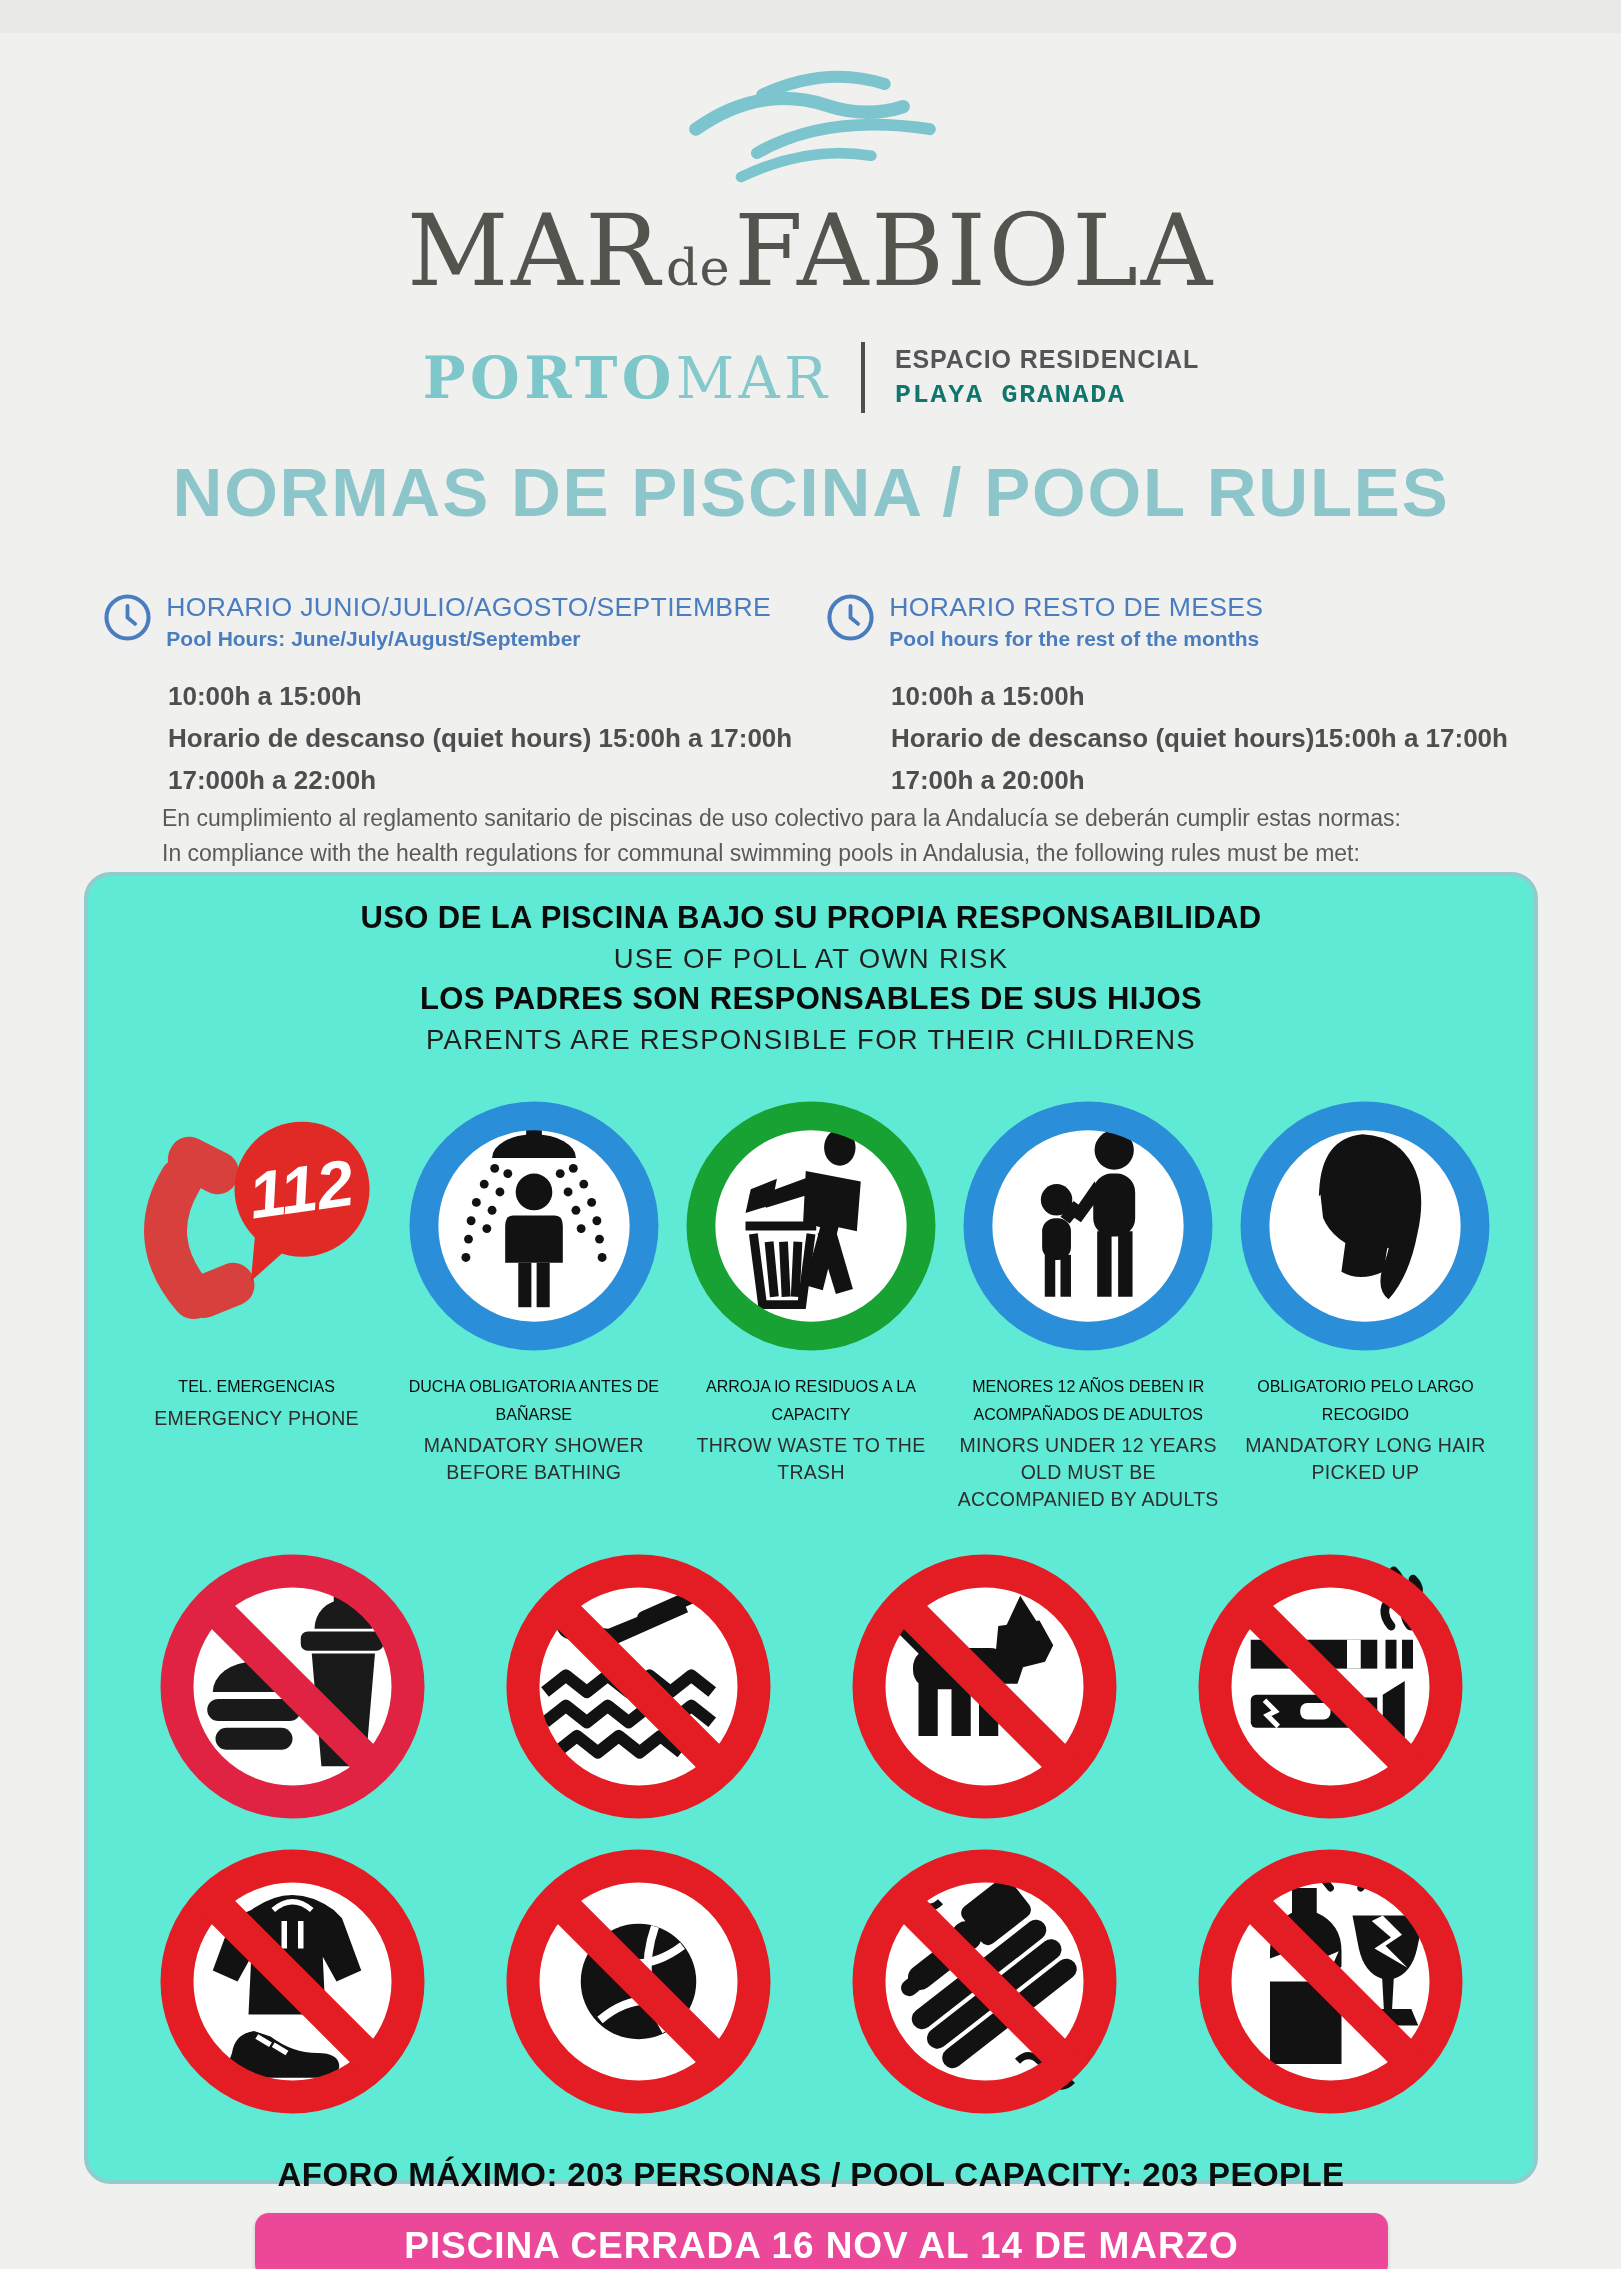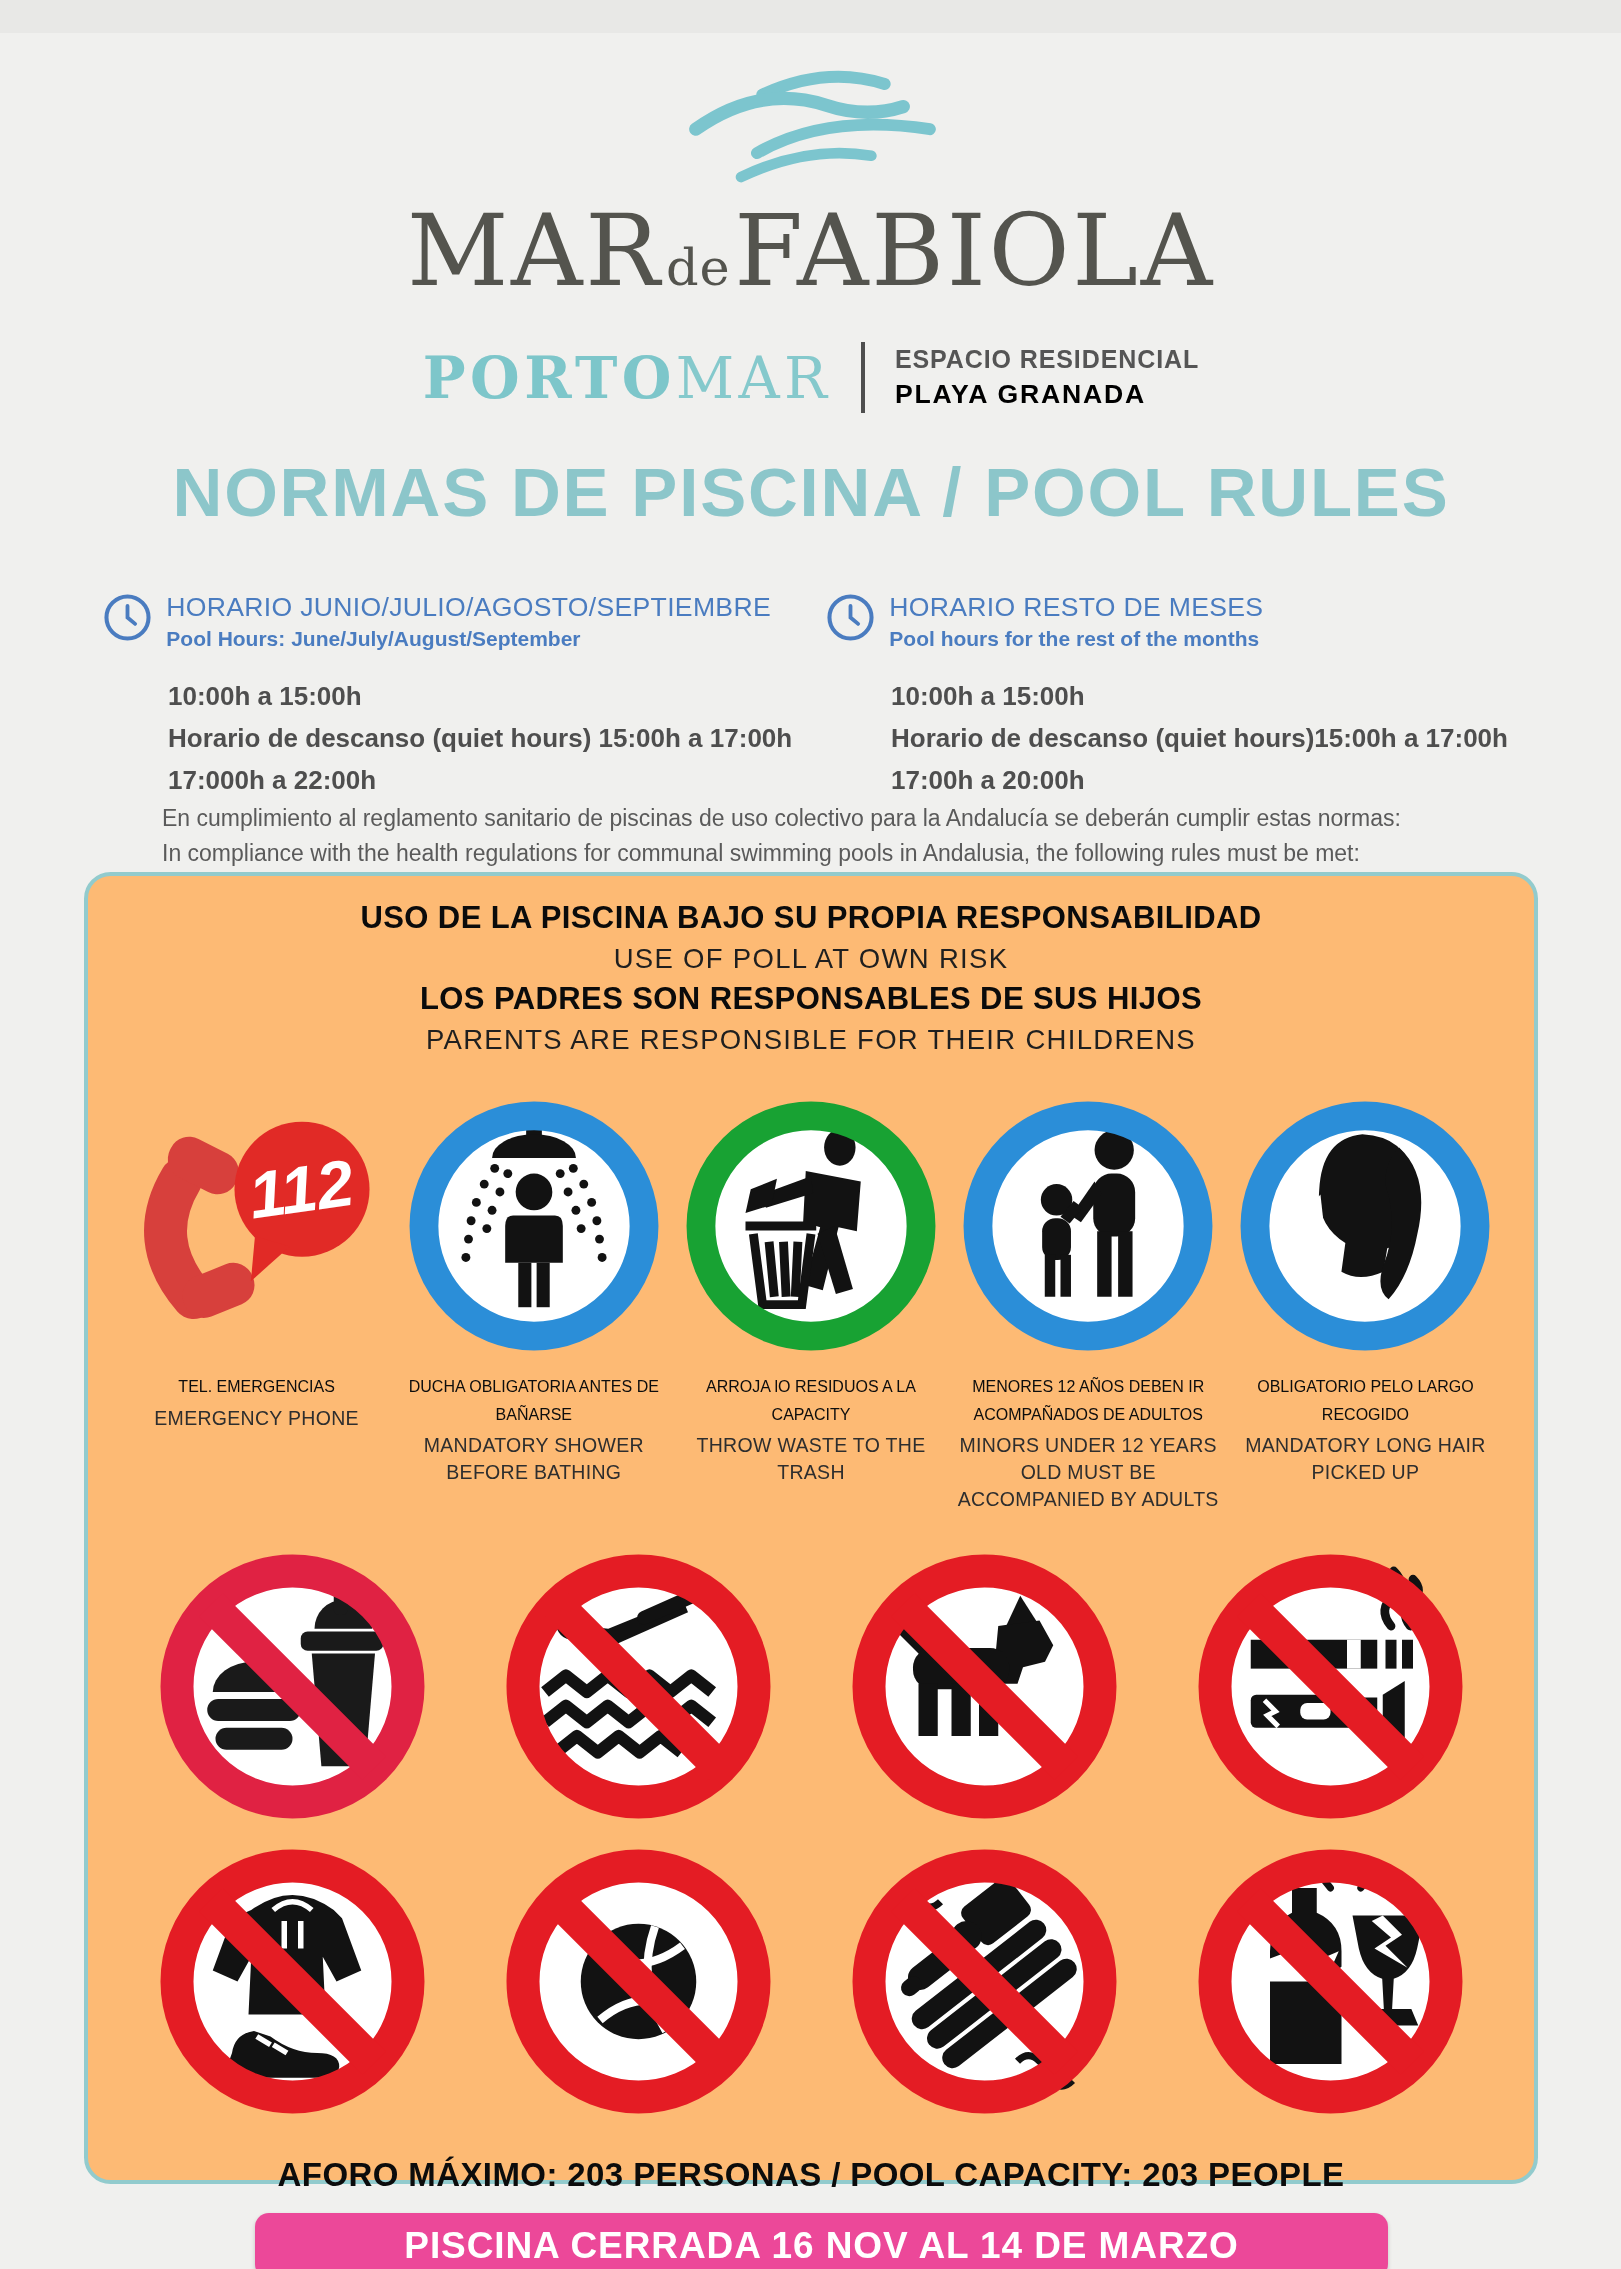--- a/index.html
+++ b/index.html
@@ -23,21 +23,21 @@
   .sub-brand {
     position:absolute; top:309px; left:0; width:100%;
     display:flex; justify-content:center; align-items:center; gap:30px;
   }
   .porto-wrap { font-family:"DejaVu Serif", serif; font-size:57px; color:#7dc6ca; letter-spacing:4.4px; white-space:nowrap; }
   .porto-strong { font-weight:bold; }
   .porto-light  { font-weight:normal; opacity:.92; }
   .brand-divider { width:3.5px; height:71px; background:#4e4e4e; }
   .sub-brand-text { text-align:left; color:#4f4f4f; }
   .tagline1 { font-size:25px; letter-spacing:0.9px; font-weight:bold; color:#555; }
-  .tagline2 { font-size:26.6px; font-weight:bold; letter-spacing:1.8px; margin-top:5.3px; color:#000000; }
+  .tagline2 { font-size:26.6px; font-weight:bold; letter-spacing:1.8px; margin-top:5.3px; color:#0f766e;font-family:Liberation Mono, monospace; }
 
   .poster-title {
     position:absolute; top:420px; left:0; width:100%;
     text-align:center; font-size:69px; font-weight:800;
     color:#8cc6ca; letter-spacing:1.8px; white-space:nowrap;
   }
 
   
   .sched { position:absolute; top:559px; }
   .sched.left  { left:102px; }
@@ -47,21 +47,21 @@
   .sched-h   { font-size:26.6px; font-weight:normal; color:#4a7cc0; letter-spacing:0.3px; }
   .sched-sub { font-size:21px; font-weight:bold; color:#4a7cc0; margin-top:4.4px; }
   .sched-lines { margin:24px 0 0 66px; font-size:26px; font-weight:bold; color:#4e4e4e; line-height:42px; white-space:nowrap; }
 
   
   .compliance { position:absolute; left:162px; top:768px; font-size:23px; color:#5a5a5a; line-height:35px; }
 
   
   .rules-box {
     position:absolute; left:84px; top:839px; width:1454px; height:1312px;
-    background:#fdba74; border:4.4px solid #92cbcd; border-radius:26.6px;
+    background:#5eead4; border:4.4px solid #92cbcd; border-radius:26.6px;
     box-sizing:border-box; text-align:center;
   }
   .h-bold  { font-size:31px; font-weight:800; color:#0b0b0b; letter-spacing:0.4px; line-height:42px; }
   .h-light { font-size:27.5px; font-weight:normal; color:#1f1f1f; letter-spacing:1.3px; line-height:39px; }
   .headers { margin-top:21px; }
 
   .info-row { display:flex; justify-content:space-between; padding:0 30px; margin-top:34px; }
   .info-cell { flex:1 1 0; padding:0 5.3px; }
   .info-icon { height:266px; display:flex; align-items:center; justify-content:center; }
   .info-icon svg.ring { width:262px; height:262px; }

